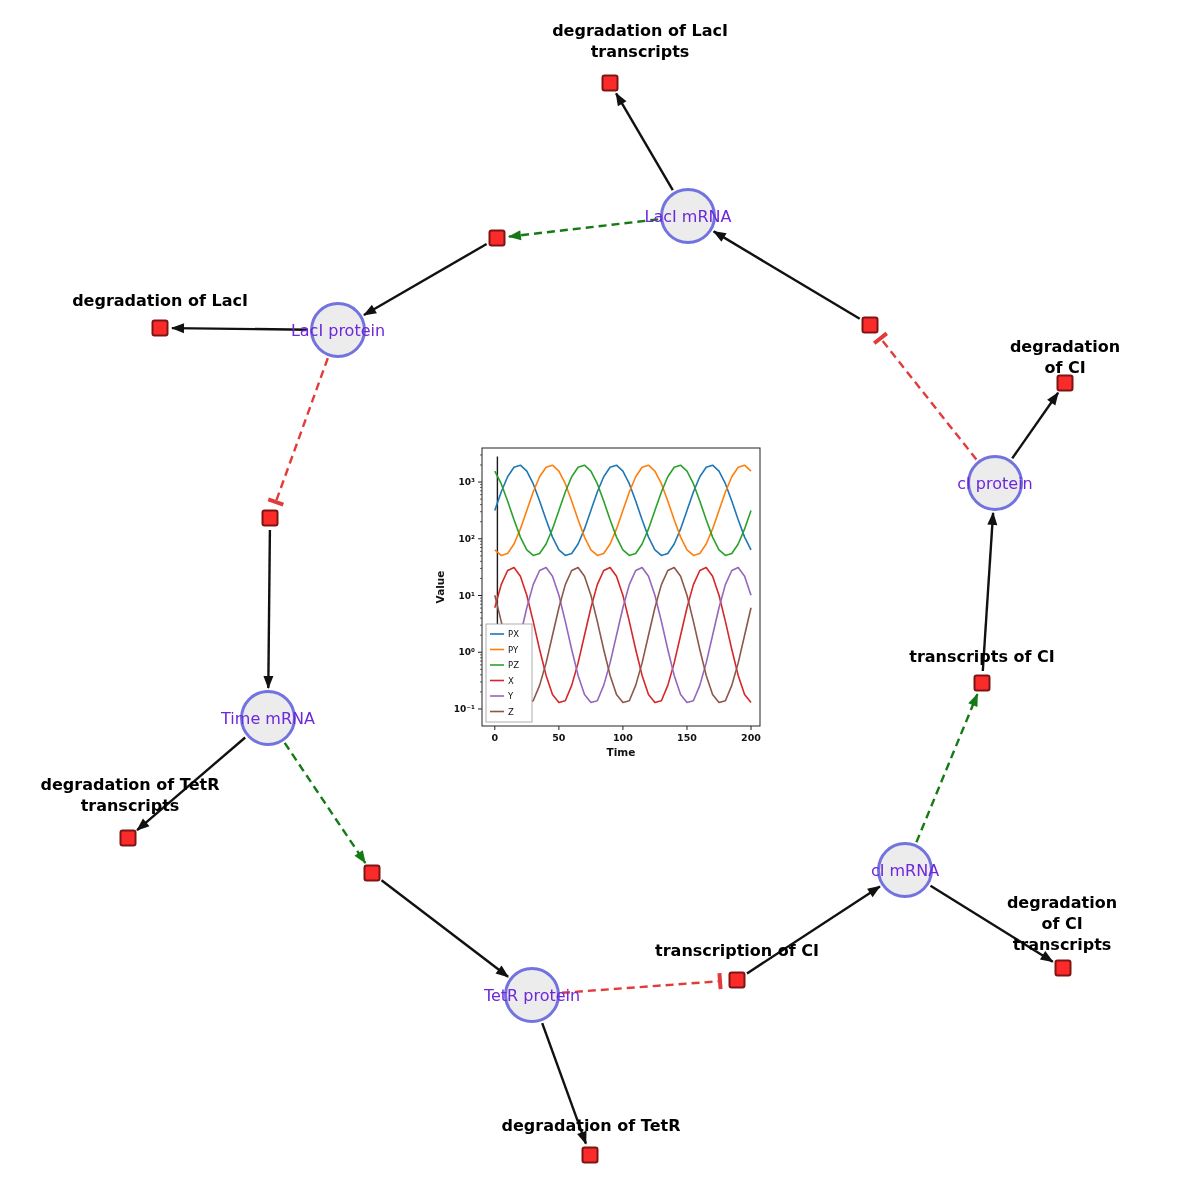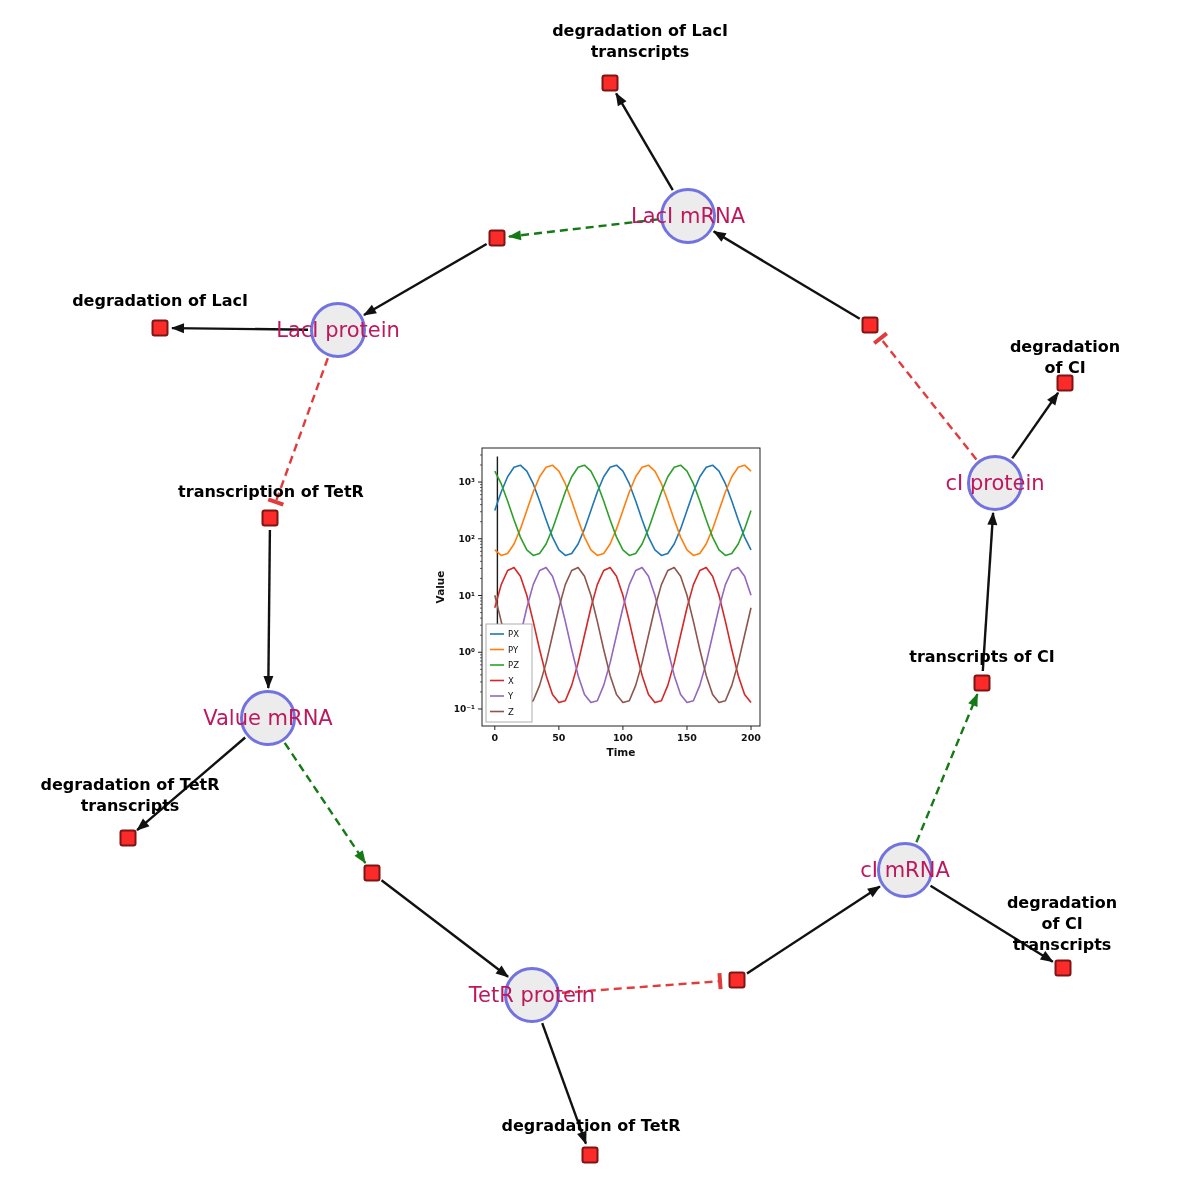--- a/index.html
+++ b/index.html
@@ -13,22 +13,22 @@
     position:absolute;width:56px;height:56px;border-radius:50%;
     background:#ececec;border:3px solid #7272e0;box-sizing:border-box;
     transform:translate(-50%,-50%);
   }
   .reaction-node{
     position:absolute;width:17px;height:17px;background:#fb2b2a;
     border:2px solid #7e1414;border-radius:3px;box-sizing:border-box;
     transform:translate(-50%,-50%);
   }
   .species-label{
-    position:absolute;transform:translate(-50%,-50%);font-size:21px;
-    color:#be185d;white-space:nowrap;
+    position:absolute;transform:translate(-50%,-50%);font-size:16px;
+    color:#6d28d9;white-space:nowrap;
   }
   .reaction-label{
     position:absolute;transform:translate(-50%,-50%);font-size:16px;
     font-weight:bold;color:#000;white-space:pre-line;text-align:center;line-height:1.32;
   }
   #chart{position:absolute;left:430px;top:438px;width:345px;height:330px;background:#fff;}
   .edge{fill:none;}
   .edge.production,.edge.consumption{stroke:#111111;stroke-width:2.4;}
   .edge.modifier{stroke:#157a15;stroke-width:2.4;stroke-dasharray:8 5;}
   .edge.inhibition{stroke:#e23b3b;stroke-width:2.4;stroke-dasharray:8 5;}
@@ -67,45 +67,45 @@
       <line x1="982.8" y1="671.0" x2="993.1" y2="512.9" class="edge production" marker-end="url(#arrow-black)"></line>
       <line x1="1012.2" y1="458.4" x2="1058.1" y2="392.8" class="edge consumption" marker-end="url(#arrow-black)"></line>
       <line x1="976.4" y1="459.5" x2="880.5" y2="338.3" class="edge inhibition" marker-end="url(#tbar-red)"></line>
     </svg>
   <div id="node-layer">
       <div class="species-node" style="left: 688px; top: 216px;"></div>
       <div class="species-label" style="left: 688px; top: 216px;">LacI mRNA</div>
       <div class="species-node" style="left: 338px; top: 330px;"></div>
       <div class="species-label" style="left: 338px; top: 330px;">LacI protein</div>
       <div class="species-node" style="left: 268px; top: 718px;"></div>
-      <div class="species-label" style="left: 268px; top: 718px;">Value mRNA</div>
+      <div class="species-label" style="left: 268px; top: 718px;">Time mRNA</div>
       <div class="species-node" style="left: 532px; top: 995px;"></div>
       <div class="species-label" style="left: 532px; top: 995px;">TetR protein</div>
       <div class="species-node" style="left: 905px; top: 870px;"></div>
       <div class="species-label" style="left: 905px; top: 870px;">cI mRNA</div>
       <div class="species-node" style="left: 995px; top: 483px;"></div>
       <div class="species-label" style="left: 995px; top: 483px;">cI protein</div>
       <div class="reaction-node" style="left: 610px; top: 83px;"></div>
       <div class="reaction-label" style="left: 640px; top: 41px;">degradation of LacI
 transcripts</div>
       <div class="reaction-node" style="left: 497px; top: 238px;"></div>
       <div class="reaction-node" style="left: 160px; top: 328px;"></div>
       <div class="reaction-label" style="left: 160px; top: 301px;">degradation of LacI</div>
       <div class="reaction-node" style="left: 870px; top: 325px;"></div>
       <div class="reaction-node" style="left: 1065px; top: 383px;"></div>
       <div class="reaction-label" style="left: 1065px; top: 357px;">degradation of CI</div>
       <div class="reaction-node" style="left: 270px; top: 518px;"></div>
-      <div class="reaction-label" style="left: 271px; top: 492px;">transcription of TetR</div>
       <div class="reaction-node" style="left: 982px; top: 683px;"></div>
       <div class="reaction-label" style="left: 982px; top: 657px;">transcripts of CI</div>
       <div class="reaction-node" style="left: 128px; top: 838px;"></div>
       <div class="reaction-label" style="left: 130px; top: 795px;">degradation of TetR
 transcripts</div>
       <div class="reaction-node" style="left: 372px; top: 873px;"></div>
       <div class="reaction-node" style="left: 737px; top: 980px;"></div>
+      <div class="reaction-label" style="left: 737px; top: 951px;">transcription of CI</div>
       <div class="reaction-node" style="left: 1063px; top: 968px;"></div>
       <div class="reaction-label" style="left: 1062px; top: 924px;">degradation of CI
 transcripts</div>
       <div class="reaction-node" style="left: 590px; top: 1155px;"></div>
       <div class="reaction-label" style="left: 591px; top: 1126px;">degradation of TetR</div>
     </div>
   <div id="chart"><svg width="345" height="330" viewBox="0 0 345 330">
         <rect x="52" y="10" width="278" height="278" fill="#ffffff" stroke="#222" stroke-width="1"></rect>
         <line x1="67.4" y1="18.5" x2="67.4" y2="282.3" stroke="#1a1a1a" stroke-width="1.4"></line>
         <polyline points="64.8,72.4 71.2,54.0 77.6,38.7 84.0,29.3 90.4,27.2 96.8,33.1 103.2,45.7 109.6,63.0 116.1,81.8 122.5,99.1 128.9,111.8 135.3,117.4 141.7,115.5 148.1,106.0 154.5,90.9 160.9,72.4 167.3,54.0 173.7,38.7 180.1,29.3 186.5,27.2 192.9,33.1 199.3,45.7 205.7,63.0 212.1,81.8 218.5,99.1 224.9,111.8 231.4,117.4 237.8,115.5 244.2,106.0 250.6,90.9 257.0,72.4 263.4,54.0 269.8,38.7 276.2,29.3 282.6,27.2 289.0,33.1 295.4,45.7 301.8,63.0 308.2,81.8 314.6,99.1 321.0,111.8" fill="none" stroke="#1f77b4" stroke-width="1.6" stroke-linejoin="round"></polyline>

